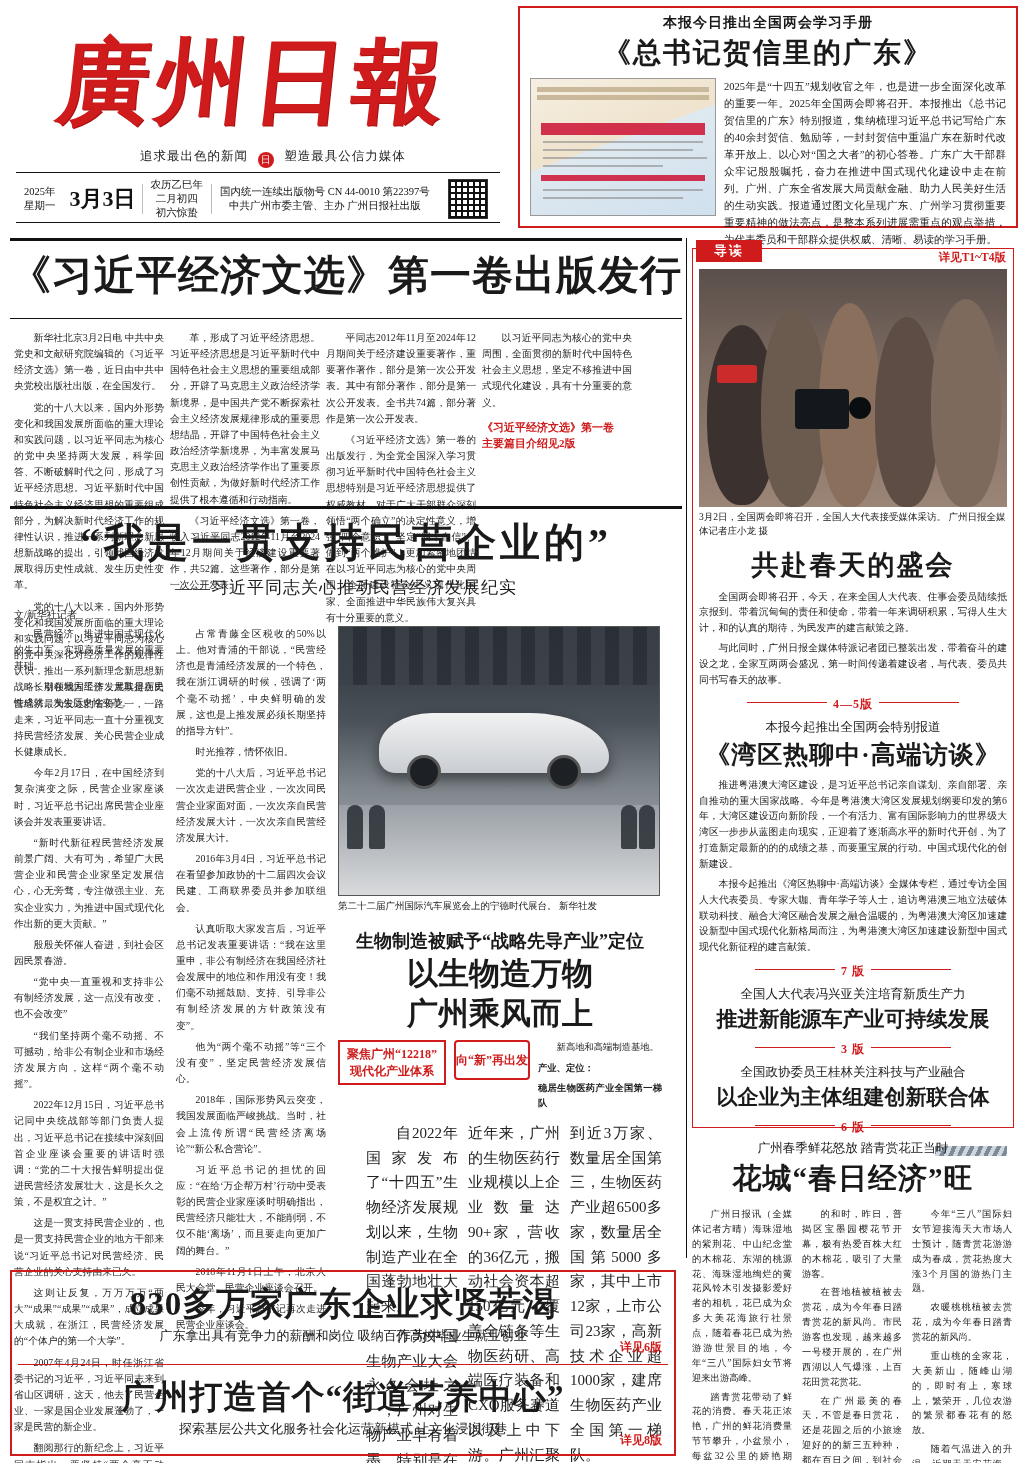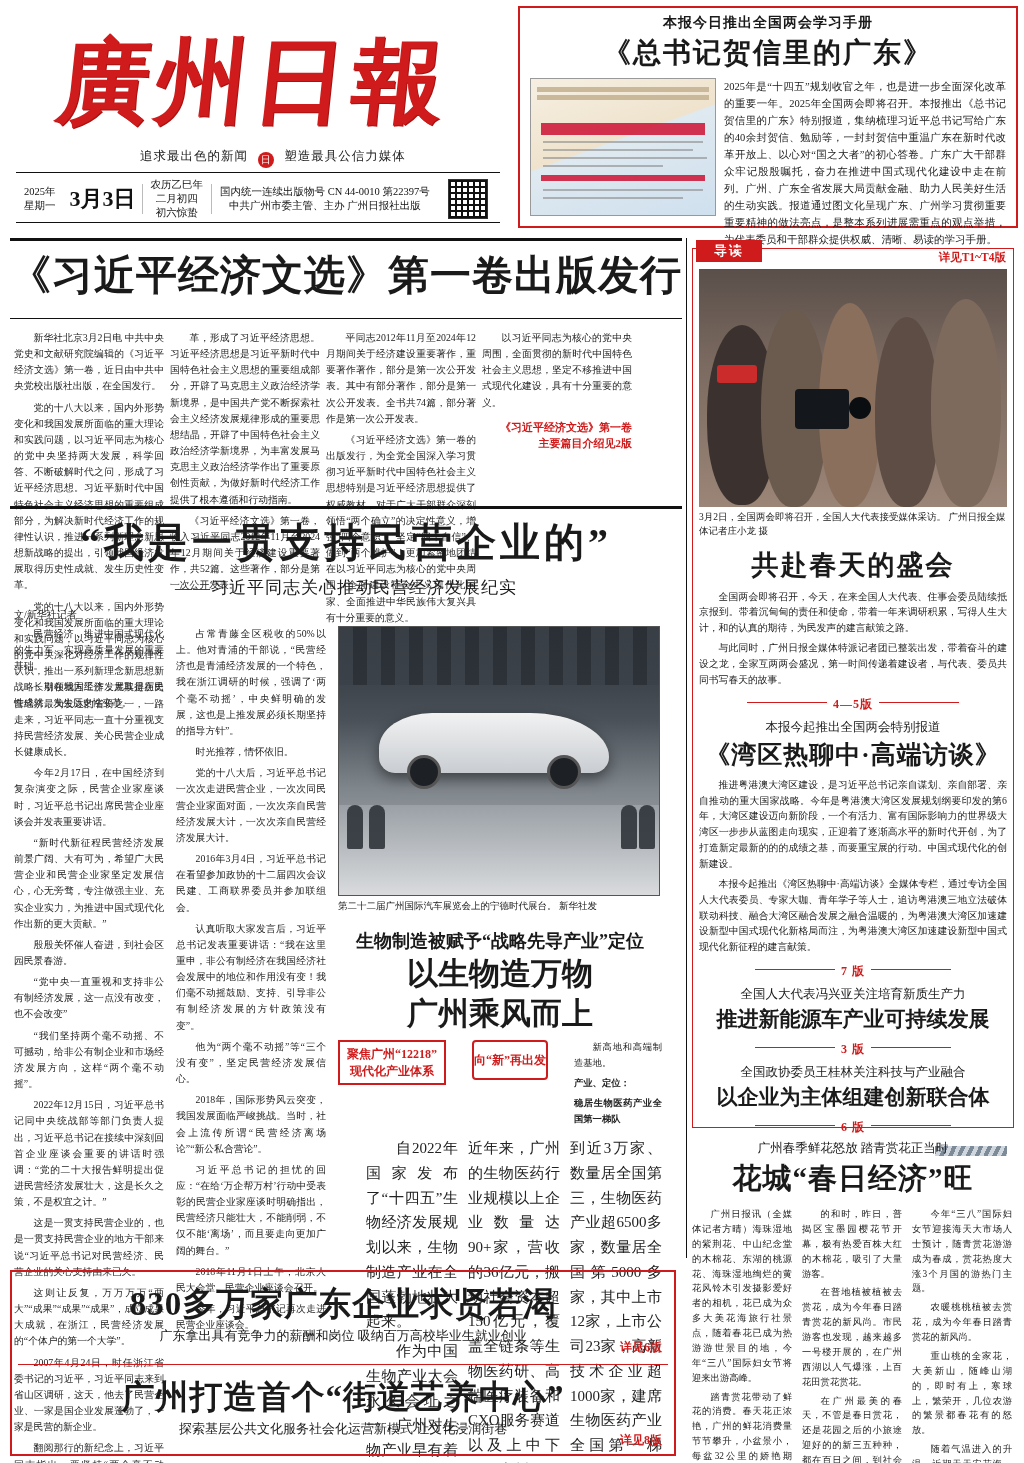--- a/index.html
+++ b/index.html
@@ -85,21 +85,21 @@
 
   
   .art1 { position: absolute; left: 14px; top: 330px; width: 664px; display: flex; gap: 6px; }
   .col { font-size: 9.8px; line-height: 1.65; text-align: justify; color: #222; }
   .col p { margin: 0 0 5px 0; text-indent: 2em; }
   .c1 { width: 150px; }
   .c2 { width: 150px; }
   .c3 { width: 150px; }
   .c4 { width: 150px; }
   .art1-note {
-    margin-top: 8px; text-align: right; font-size: 11px; font-weight: bold; color: #cf1b1b; line-height: 1.5;
+    margin-top: 8px; text-align: left; font-size: 11px; font-weight: bold; color: #cf1b1b; line-height: 1.5;
   }
 
   
   .hl2wrap { position: absolute; left: 10px; top: 515px; width: 672px; text-align: center; }
   .hl2 { font-size: 40px; font-weight: bold; letter-spacing: 4px; }
   .hl2sub { font-size: 17px; margin-top: 6px; letter-spacing: 1px; }
 
   
   .art2 { position: absolute; left: 14px; top: 608px; width: 664px; }
   .byline { font-size: 10px; margin-bottom: 4px; }
@@ -117,21 +117,21 @@
   .photo .wheel { position: absolute; width: 34px; height: 34px; border-radius: 50%; background: #1d2126; border: 3px solid #555; top: 128px; }
   .photo .w1 { left: 68px; } .photo .w2 { left: 208px; }
   .photo .ceil { position: absolute; left: 0; top: 0; width: 100%; height: 58px; background: repeating-linear-gradient(90deg,#3b4148 0 14px,#2a2f35 14px 28px); opacity: .85; }
   .photo .floor { position: absolute; left: 0; bottom: 0; width: 100%; height: 90px; background: linear-gradient(180deg,#9aa0a6,#d9dbdd); }
   .photo .crowd { position: absolute; bottom: 46px; width: 16px; height: 44px; background: #2f343a; border-radius: 8px 8px 2px 2px; opacity: .9; }
   .caption { font-size: 9.5px; margin-top: 4px; line-height: 1.4; }
 
   
   .sub-kicker { text-align: center; font-size: 18px; margin-top: 16px; font-weight: bold; }
   .sub-hl { text-align: center; font-size: 31px; font-weight: bold; line-height: 1.18; margin-top: 3px; }
-  .badge-row { display: flex; gap: 26px; margin-top: 8px; align-items: flex-start; }
+  .badge-row { display: flex; gap: 8px; margin-top: 8px; align-items: flex-start; }
   .badge-box {
     width: 108px; flex: none; border: 2px solid #cf1b1b; color: #cf1b1b; text-align: center;
     font-size: 12px; font-weight: bold; line-height: 1.35; padding: 4px 2px;
   }
   .badge-stamp {
     width: 76px; height: 40px; flex: none; border: 2px solid #cf1b1b; color: #cf1b1b;
     font-size: 12px; font-weight: bold; display: flex; align-items: center; justify-content: center;
     border-radius: 4px;
   }
 

